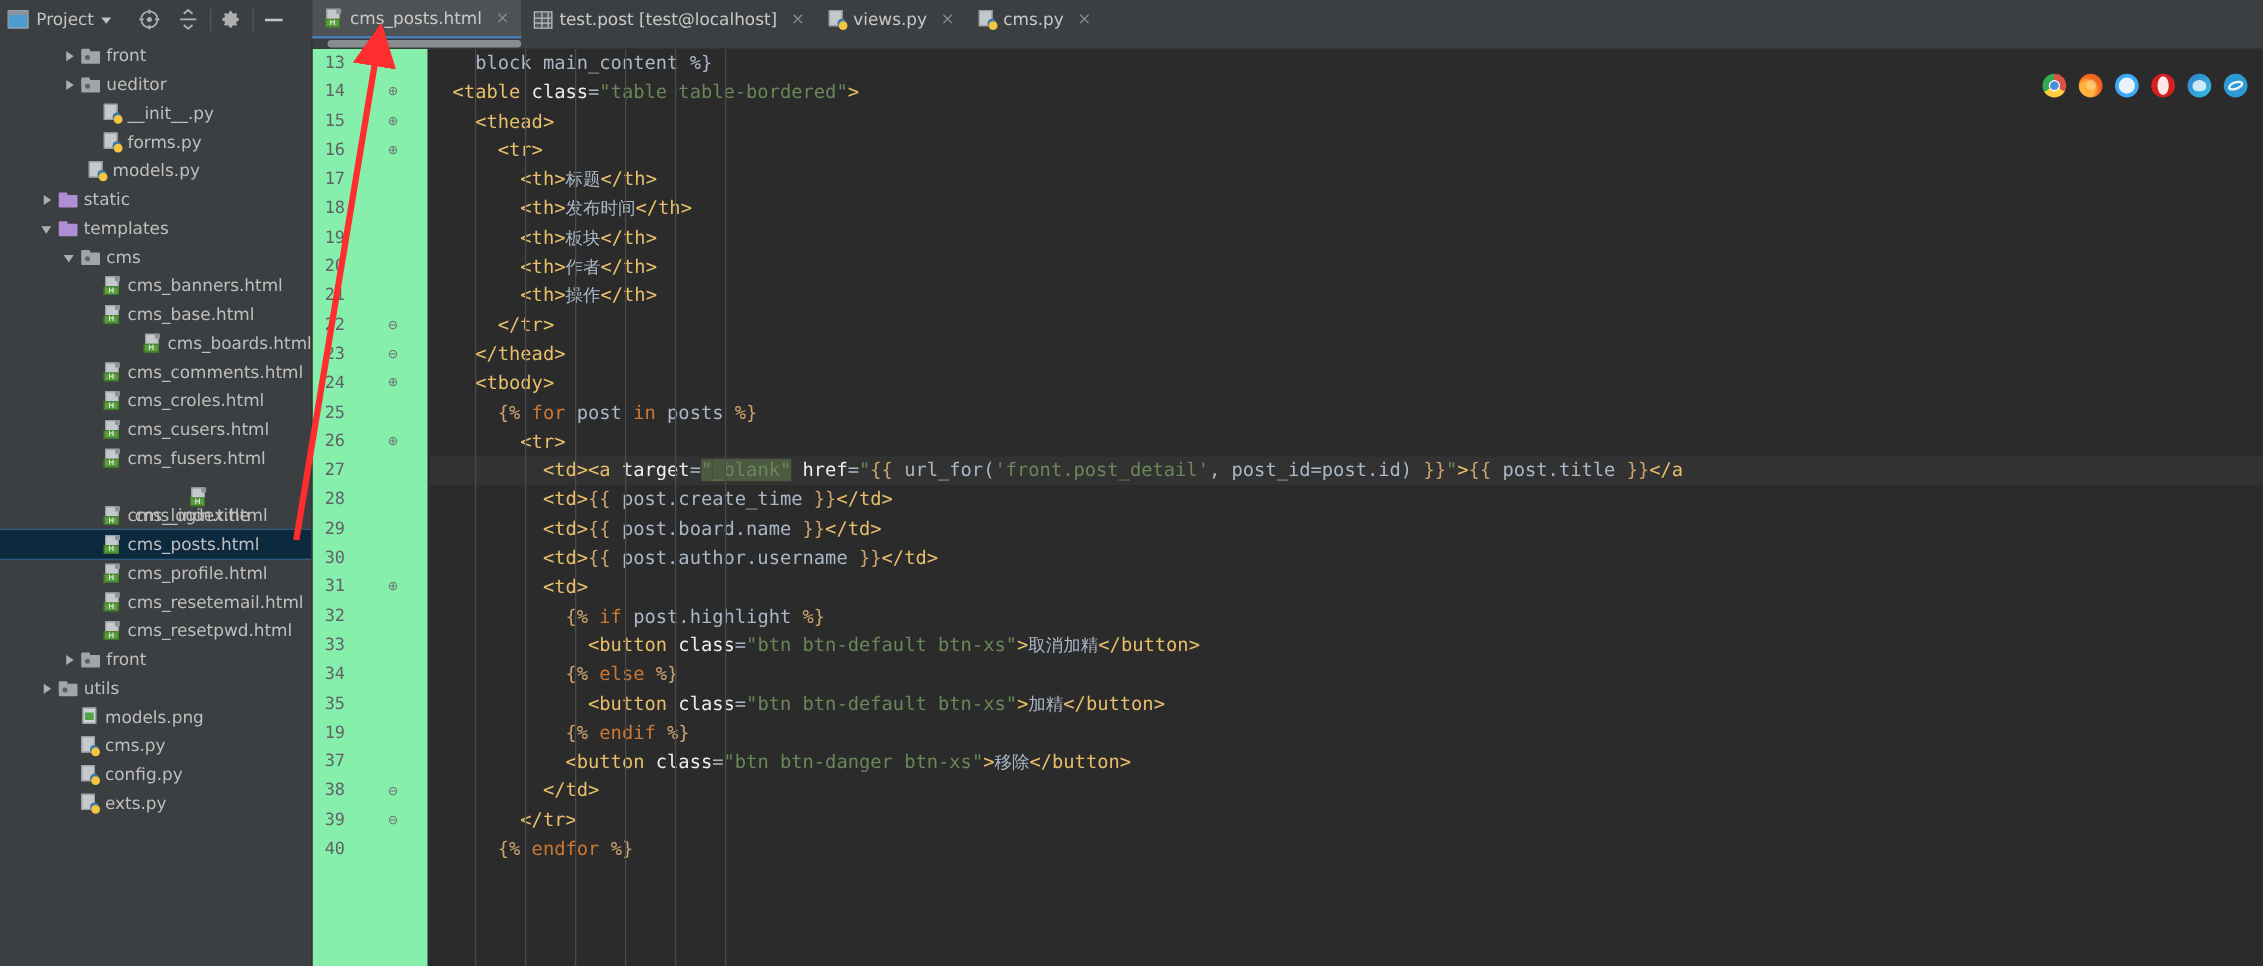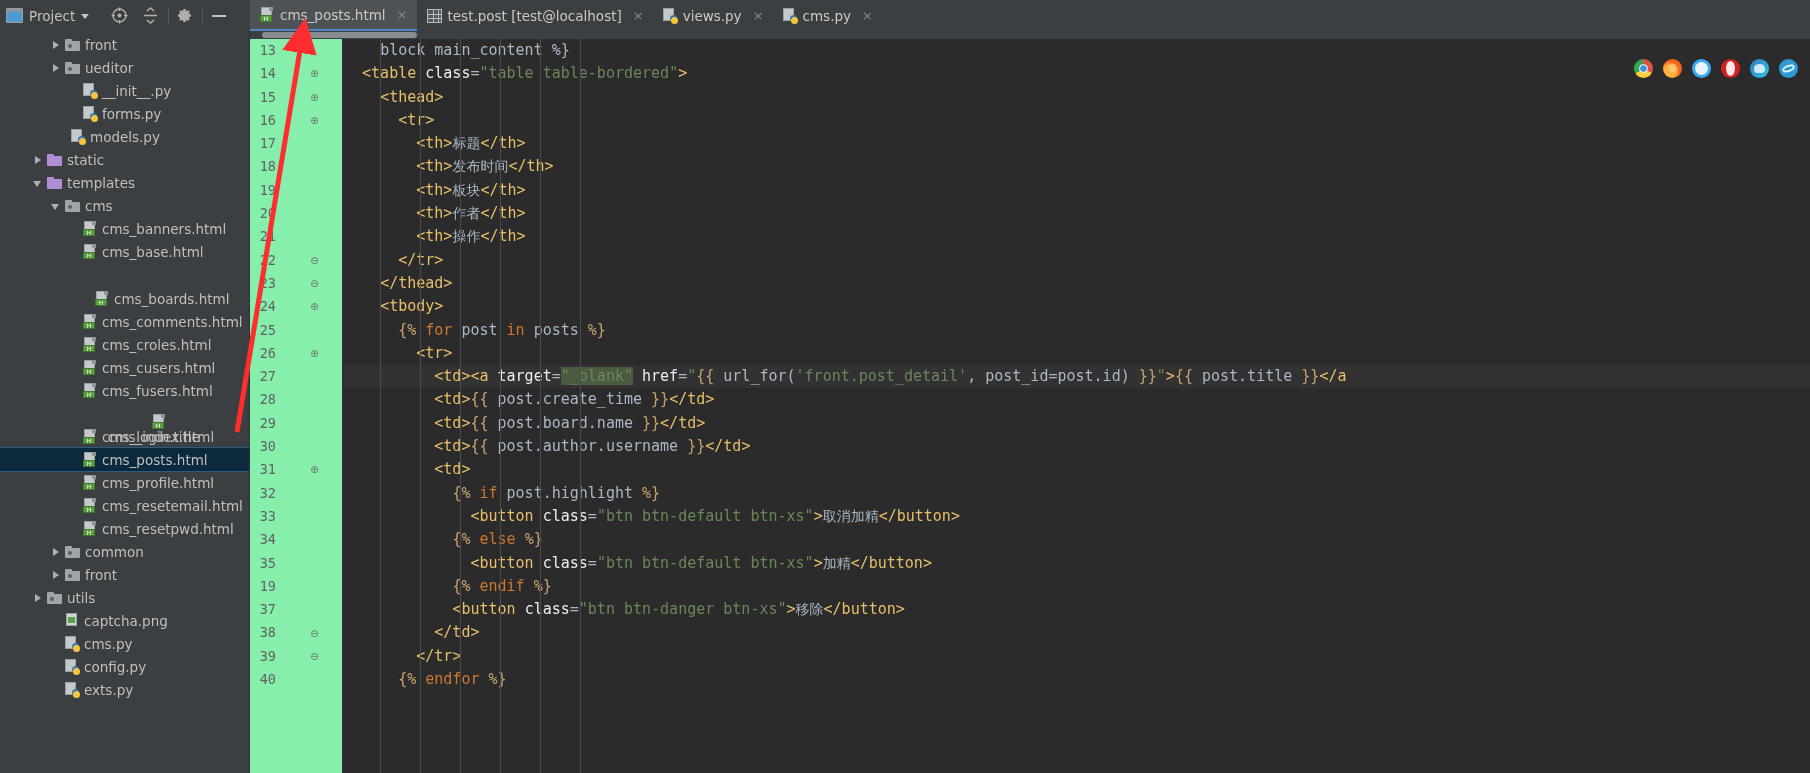--- a/index.html
+++ b/index.html
@@ -290,21 +290,21 @@
         </div>
         <div class="row" style="padding-left: 68px;">
           <span class="arrow"></span>
           <span class="ico ic-html">
             <span class="pg"></span>
             <span class="fold"></span>
             <span class="badge">H</span>
           </span>
           <span class="lbl">cms_base.html</span>
         </div>
-        <div class="row" style="padding-left: 80px; margin-top: 24px;">
+        <div class="row" style="padding-left: 100px;">
           <span class="arrow"></span>
           <span class="ico ic-html">
             <span class="pg"></span>
             <span class="fold"></span>
             <span class="badge">H</span>
           </span>
           <span class="lbl">cms_boards.html</span>
         </div>
         <div class="row" style="padding-left: 68px;">
           <span class="arrow"></span>
@@ -388,29 +388,20 @@
           <span class="lbl">cms_resetemail.html</span>
         </div>
         <div class="row" style="padding-left: 68px;">
           <span class="arrow"></span>
           <span class="ico ic-html">
             <span class="pg"></span>
             <span class="fold"></span>
             <span class="badge">H</span>
           </span>
           <span class="lbl">cms_resetpwd.html</span>
-        </div>
-        <div class="row" style="padding-left: 50px;">
-          <span class="arrow r"></span>
-          <span class="ico ic-folder f-grey">
-            <span class="tb"></span>
-            <span class="bd"></span>
-            <span class="dot"></span>
-          </span>
-          <span class="lbl">common</span>
         </div>
         <div class="row" style="padding-left: 50px;">
           <span class="arrow r"></span>
           <span class="ico ic-folder f-grey">
             <span class="tb"></span>
             <span class="bd"></span>
             <span class="dot"></span>
           </span>
           <span class="lbl">front</span>
         </div>
@@ -422,21 +413,21 @@
             <span class="dot"></span>
           </span>
           <span class="lbl">utils</span>
         </div>
         <div class="row" style="padding-left: 50px;">
           <span class="arrow"></span>
           <span class="ico ic-png">
             <span class="pg"></span>
             <span class="im"></span>
           </span>
-          <span class="lbl">captcha.png</span>
+          <span class="lbl">models.png</span>
         </div>
         <div class="row" style="padding-left: 50px;">
           <span class="arrow"></span>
           <span class="ico ic-py">
             <span class="pg"></span>
             <span class="b1"></span>
             <span class="b2"></span>
           </span>
           <span class="lbl">cms.py</span>
         </div>

